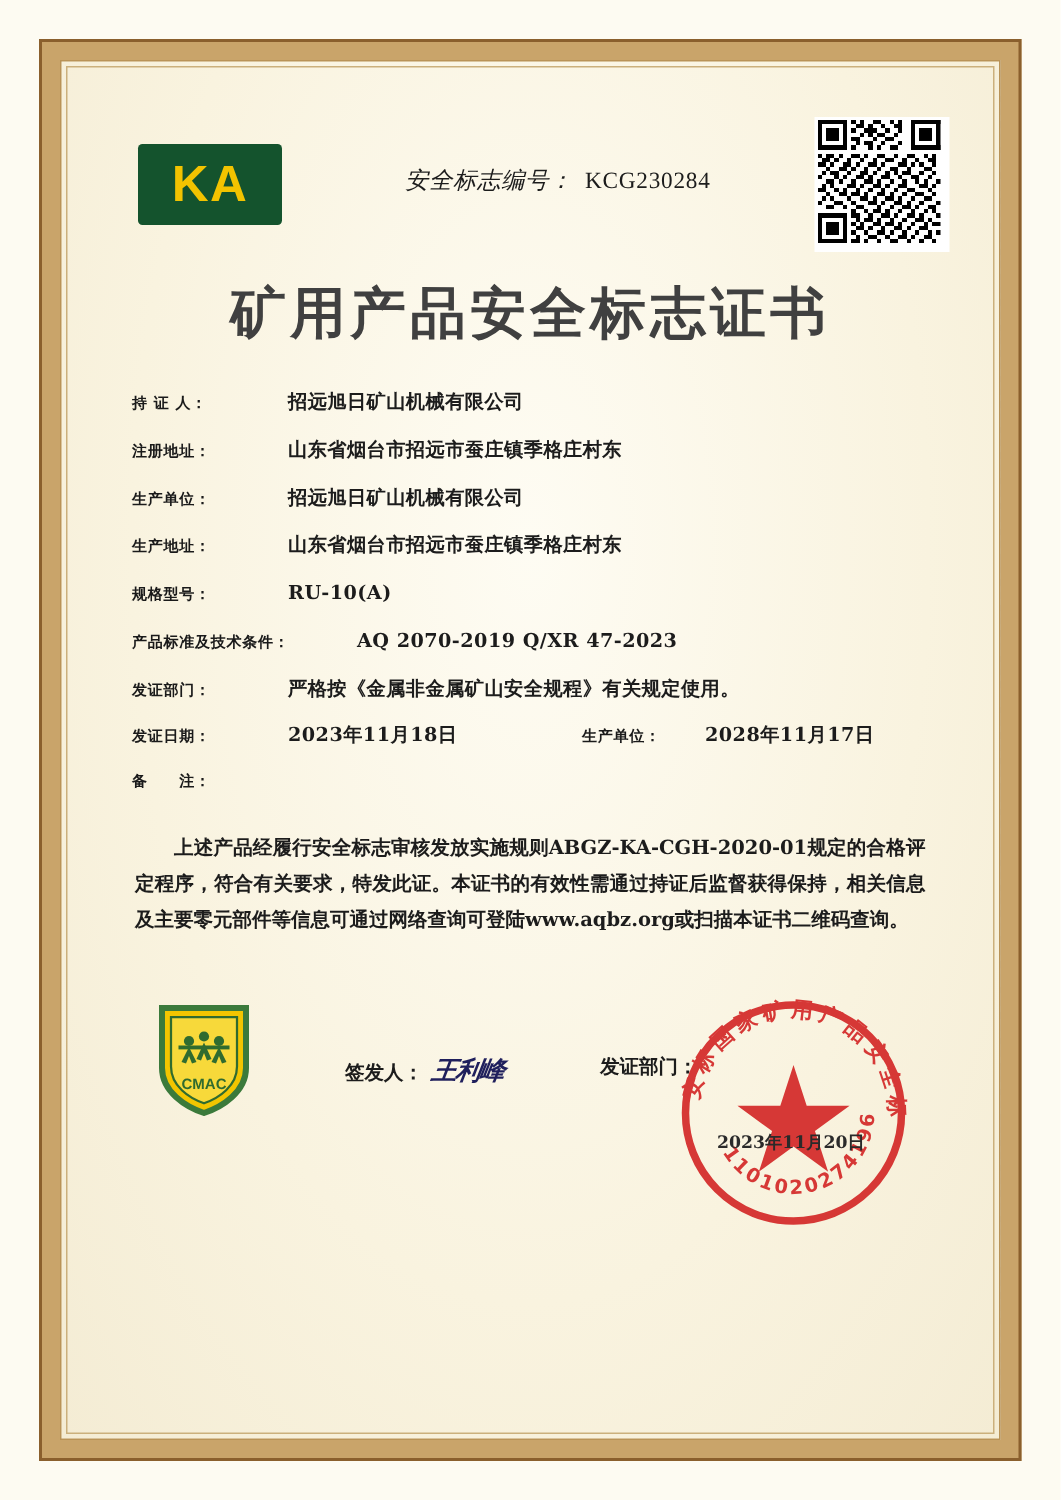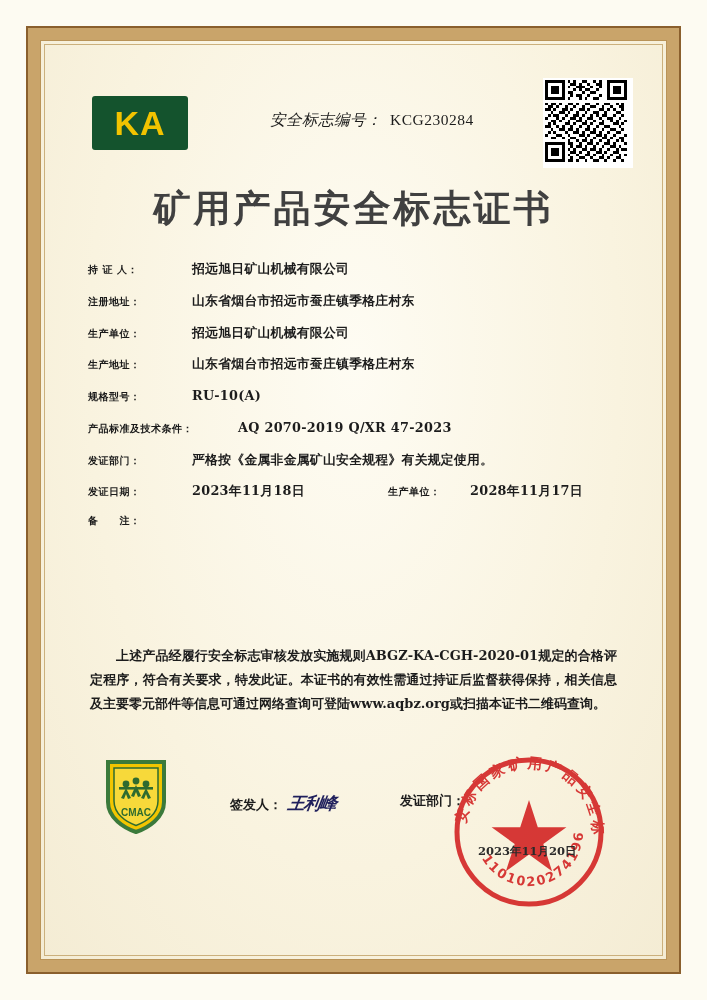--- a/index.html
+++ b/index.html
@@ -175,21 +175,20 @@
   .frow-split .seg.left { flex: 0 0 300px; }
   .frow-split .seg.right { flex: 1 1 auto; }
   .frow-split .seg .flabel { width: 104px; flex: 0 0 104px; }
   .frow-split .seg.right .flabel { width: 82px; flex: 0 0 82px; }
 
   .note-row {
     display: flex;
     align-items: flex-start;
     margin-top: 0;
     margin-bottom: 10px;
-    flex-direction: column;
   }
   .note-row .flabel {
     padding-top: 0;
   }
   .note-text {
     flex: 1 1 auto;
     font-weight: bold;
     font-size: 12.8px;
     line-height: 1.62;
     font-family: "DejaVu Serif", "Liberation Serif", serif;

